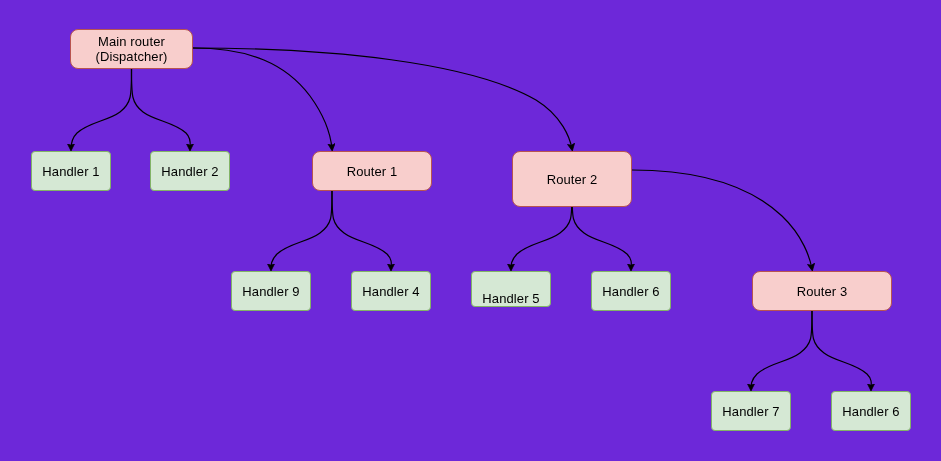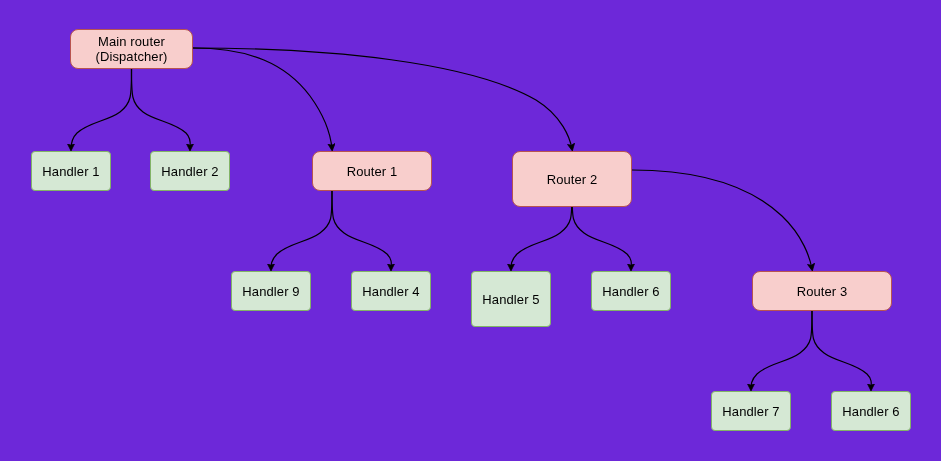--- a/index.html
+++ b/index.html
@@ -87,20 +87,20 @@
 
   <div id="node-group">
       <div class="node router" style="left: 70px; top: 29px; width: 123px; height: 40px;"><span class="node-label">Main router
 (Dispatcher)</span></div>
       <div class="node handler" style="left: 31px; top: 151px; width: 80px; height: 40px;"><span class="node-label">Handler 1</span></div>
       <div class="node handler" style="left: 150px; top: 151px; width: 80px; height: 40px; justify-content: center;"><span class="node-label">Handler 2</span></div>
       <div class="node router" style="left: 272px; top: 151px; width: 120px; height: 40px; margin-left: 40px;"><span class="node-label">Router 1</span></div>
       <div class="node router" style="left: 512px; top: 151px; width: 120px; height: 56px;"><span class="node-label">Router 2</span></div>
       <div class="node handler" style="left: 231px; top: 271px; width: 80px; height: 40px;"><span class="node-label">Handler 9</span></div>
       <div class="node handler" style="left: 351px; top: 271px; width: 80px; height: 40px; justify-content: center;"><span class="node-label">Handler 4</span></div>
-      <div class="node handler" style="left: 471px; top: 271px; width: 80px; height: 56px;"><span class="node-label">Handler 5</span></div>
+      <div class="node handler" style="left: 471px; top: 271px; width: 80px; height: 36px; align-items: flex-end;"><span class="node-label">Handler 5</span></div>
       <div class="node handler" style="left: 591px; top: 271px; width: 80px; height: 40px;"><span class="node-label">Handler 6</span></div>
       <div class="node router" style="left: 752px; top: 271px; width: 140px; height: 40px;"><span class="node-label">Router 3</span></div>
       <div class="node handler" style="left: 711px; top: 391px; width: 80px; height: 40px;"><span class="node-label">Handler 7</span></div>
       <div class="node handler" style="left: 831px; top: 391px; width: 80px; height: 40px;"><span class="node-label">Handler 6</span></div>
     </div>
 
 </div>
 
 </body></html>

